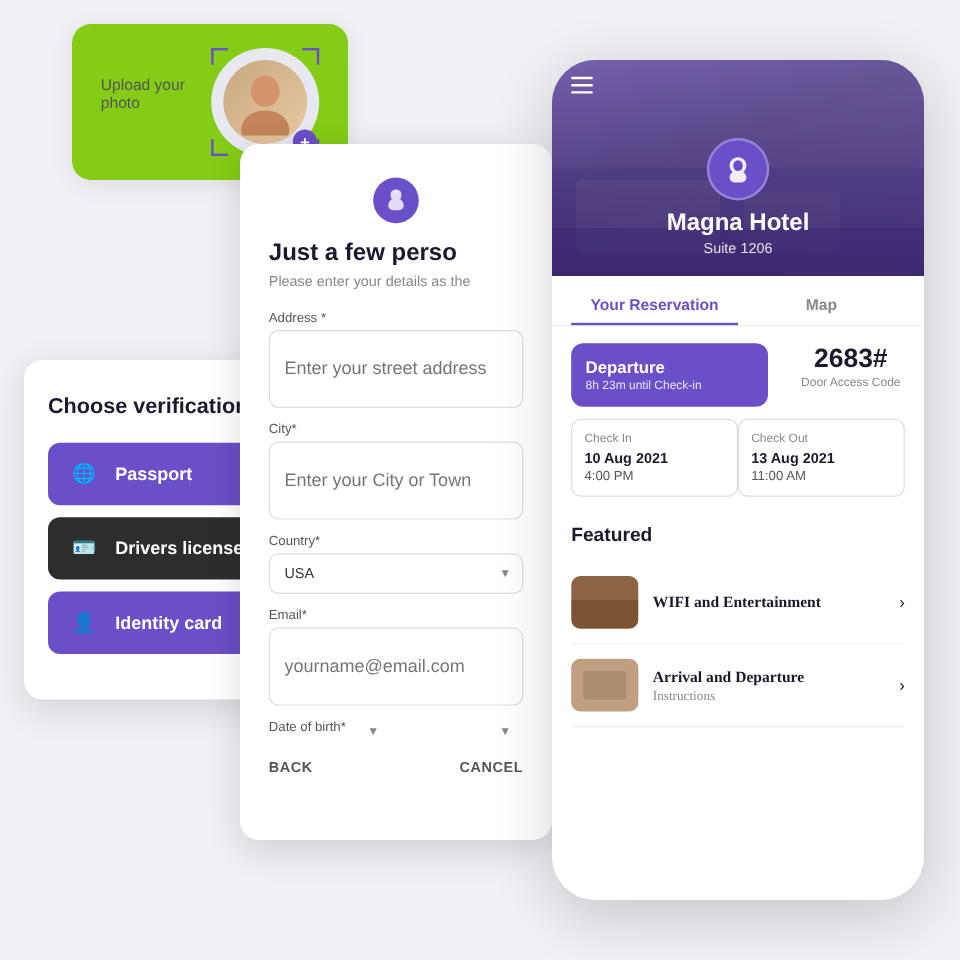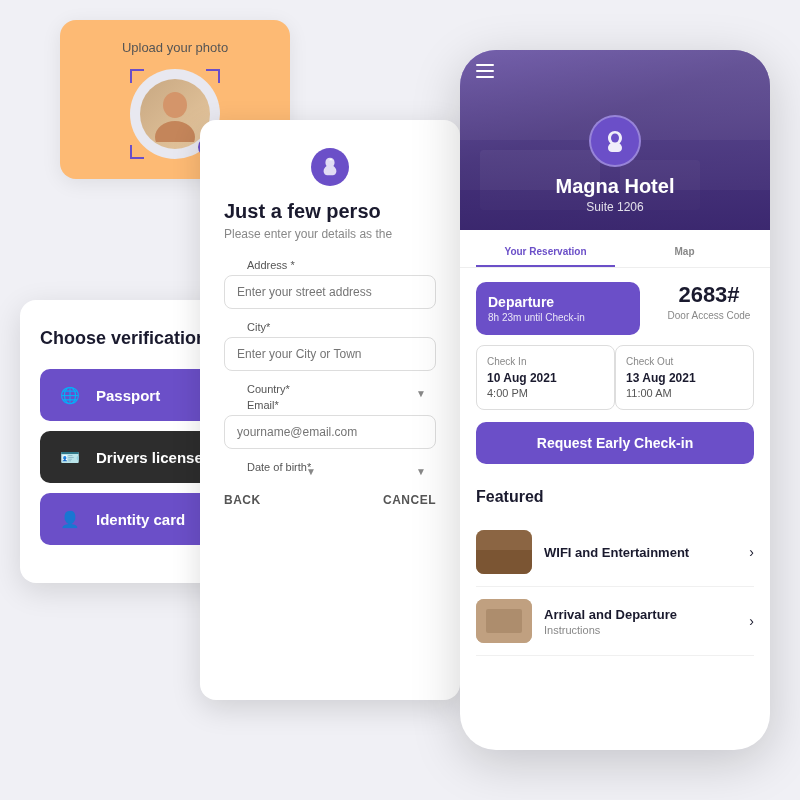--- a/index.html
+++ b/index.html
@@ -10,26 +10,26 @@
       font-family: -apple-system, BlinkMacSystemFont, 'Segoe UI', sans-serif;
       position: relative;
       overflow: hidden;
     }
 
     
     .photo-upload-card {
       position: absolute;
       top: 20px;
       left: 60px;
-      background: #fdba74;
+      background: #84cc16;
       border-radius: 16px;
       padding: 20px 24px;
       width: 230px;
       display: flex;
-      flex-direction: column;
+      flex-direction: row;
       align-items: center;
       box-shadow: 0 4px 20px rgba(0,0,0,0.08);
       z-index: 1;
     }
     .photo-upload-label {
       font-size: 13px;
       color: #555;
       margin-bottom: 14px;
     }
     .photo-frame {
@@ -168,28 +168,27 @@
     .form-subtitle {
       font-size: 12px;
       color: #888;
       margin-bottom: 18px;
     }
     .form-label {
       font-size: 11px;
       color: #555;
       margin-bottom: 4px;
       font-weight: 500;
-      margin-left: 23px;
     }
     .form-input {
       width: 100%;
       border: 1px solid #ddd;
       border-radius: 8px;
-      padding: 9px 12px;
-      font-size: 12px;
+      padding: 23px 12px;
+      font-size: 15px;
       color: #aaa;
       margin-bottom: 12px;
       outline: none;
       background: white;
     }
     .form-select {
       width: 100%;
       border: 1px solid #ddd;
       border-radius: 8px;
       padding: 9px 12px;
@@ -309,21 +308,21 @@
     .hotel-tabs {
       display: flex;
       background: white;
       padding: 8px 16px 0;
       border-bottom: 1px solid #eee;
     }
     .hotel-tab {
       flex: 1;
       text-align: center;
       padding: 8px 0;
-      font-size: 10px;
+      font-size: 13px;
       font-weight: 600;
       cursor: pointer;
       border-bottom: 2px solid transparent;
       color: #888;
     }
     .hotel-tab.active {
       color: #6B4FC8;
       border-bottom-color: #6B4FC8;
     }
     .reservation-section {
@@ -423,20 +422,21 @@
       border-radius: 8px;
       background: #c8b090;
       flex-shrink: 0;
       overflow: hidden;
       display: flex;
       align-items: center;
       justify-content: center;
     }
     .featured-text {
       flex: 1;
+      font-family: Liberation Serif, serif;
     }
     .featured-item-title {
       font-size: 13px;
       font-weight: 600;
       color: #1a1a2e;
     }
     .featured-item-sub {
       font-size: 11px;
       color: #888;
       margin-top: 2px;
@@ -497,20 +497,25 @@
   <div class="form-subtitle">Please enter your details as the</div>
 
   <div class="form-label">Address *</div>
   <input class="form-input" type="text" placeholder="Enter your street address" style="">
 
   <div class="form-label">City*</div>
   <input class="form-input" type="text" placeholder="Enter your City or Town" style="">
 
   <div class="form-label">Country*</div>
   <div class="select-wrapper">
+    <select class="form-select">
+      <option>USA</option>
+      <option>UK</option>
+      <option>Canada</option>
+    </select>
     <span class="select-arrow">▼</span>
   </div>
 
   <div class="form-label">Email*</div>
   <input class="form-input" type="email" placeholder="yourname@email.com" style="">
 
   <div class="form-label">Date of birth*</div>
   <div class="date-row">
     <div class="select-wrapper">
       <span class="select-arrow">▼</span>
@@ -581,21 +586,20 @@
       <div class="checkin-time">4:00 PM</div>
     </div>
     <div class="checkin-box">
       <div class="checkin-title">Check Out</div>
       <div class="checkin-date">13 Aug 2021</div>
       <div class="checkin-time">11:00 AM</div>
     </div>
   </div>
 
   
-  <button class="early-checkin-btn">Request Early Check-in</button>
 
   
   <div class="featured-section">
     <div class="featured-title">Featured</div>
     <div class="featured-item">
       <div class="featured-thumb">
         <svg width="56" height="44" viewBox="0 0 56 44">
           <rect width="56" height="44" fill="#8B6543"></rect>
           <rect x="0" y="20" width="56" height="24" fill="#6B4523" opacity="0.5"></rect>
         </svg>

